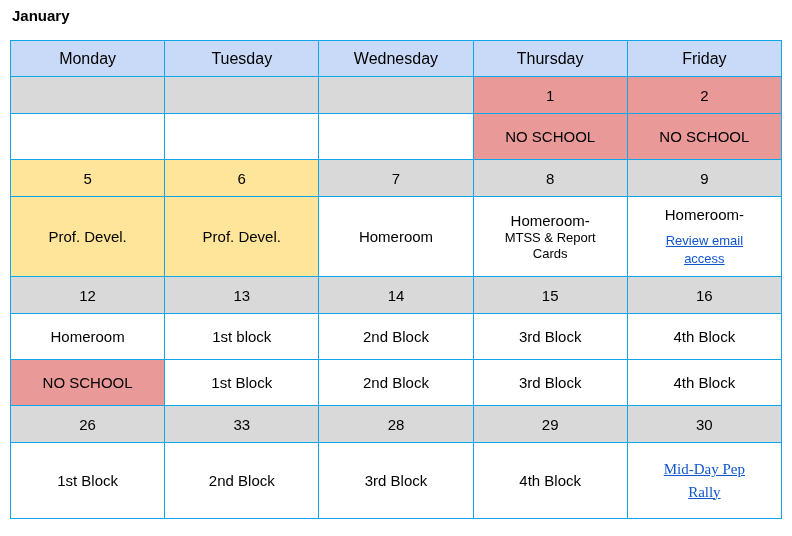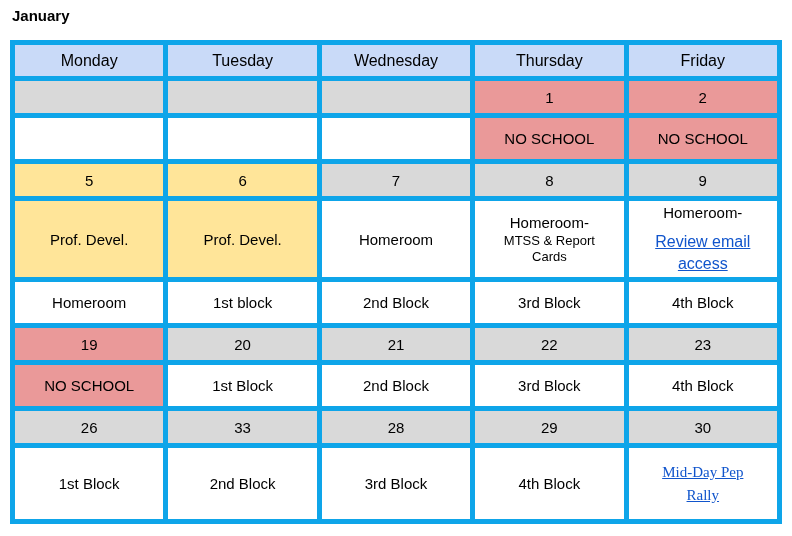--- a/index.html
+++ b/index.html
@@ -19,21 +19,21 @@
     font-size: 15px;
     font-weight: 700;
     padding: 2px 0 16px 2px;
   }
   table.calendar {
     border-collapse: collapse;
     table-layout: fixed;
     width: 772px;
   }
   th, td {
-    border: 5px solid #0ea5e9;
+    border: 1px solid #0ea5e9;
     text-align: center;
     vertical-align: middle;
     font-size: 15px;
     padding: 2px 17px;
     overflow: hidden;
   }
   th {
     background: #c9daf8;
     font-weight: 400;
     font-size: 16px;
@@ -52,21 +52,21 @@
     font-size: 13px;
     line-height: 1.25;
   }
   a.cell-link {
     color: #1155cc;
     text-decoration: underline;
     cursor: pointer;
   }
   a.link-line {
     display: block;
-    font-size: 16px;
+    font-size: 13px;
     line-height: 1.4;
     margin-top: 8px;
   }
   a.pep-link {
     display: inline-block;
     max-width: 112px;
     font-size: 15px;
     line-height: 1.5;
     font-family: Liberation Serif, serif;
   }
@@ -121,36 +121,36 @@
         <td>
           <span class="cell-main">Homeroom-</span>
           <span class="cell-sub">MTSS &amp; Report Cards</span>
         </td>
         <td>
           <span class="cell-main">Homeroom-</span>
           <a class="cell-link link-line">Review email access</a>
         </td>
       </tr>
 
+      <tr class="h-date">
+        <td class="bg-gray">12</td>
+        <td class="bg-gray">13</td>
+        <td class="bg-gray">14</td>
+        <td class="bg-gray">15</td>
+        <td class="bg-gray">16</td>
+      </tr>
 
       <tr class="h-event">
         <td>Homeroom</td>
         <td>1st block</td>
         <td>2nd Block</td>
         <td>3rd Block</td>
         <td>4th Block</td>
       </tr>
 
-      <tr class="h-date">
-        <td class="bg-red">19</td>
-        <td class="bg-gray">20</td>
-        <td class="bg-gray">21</td>
-        <td class="bg-gray">22</td>
-        <td class="bg-gray">23</td>
-      </tr>
 
       <tr class="h-event">
         <td class="bg-red">NO SCHOOL</td>
         <td>1st Block</td>
         <td>2nd Block</td>
         <td>3rd Block</td>
         <td>4th Block</td>
       </tr>
 
       <tr class="h-date">

